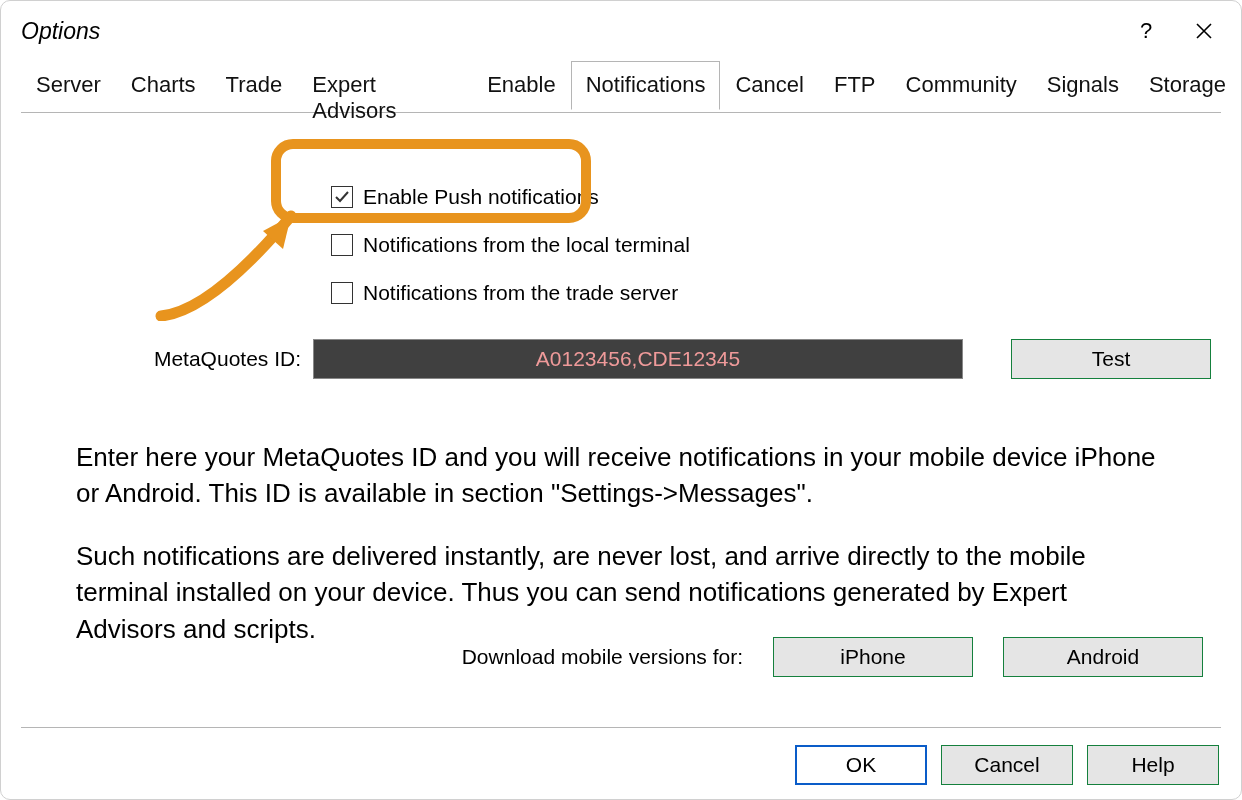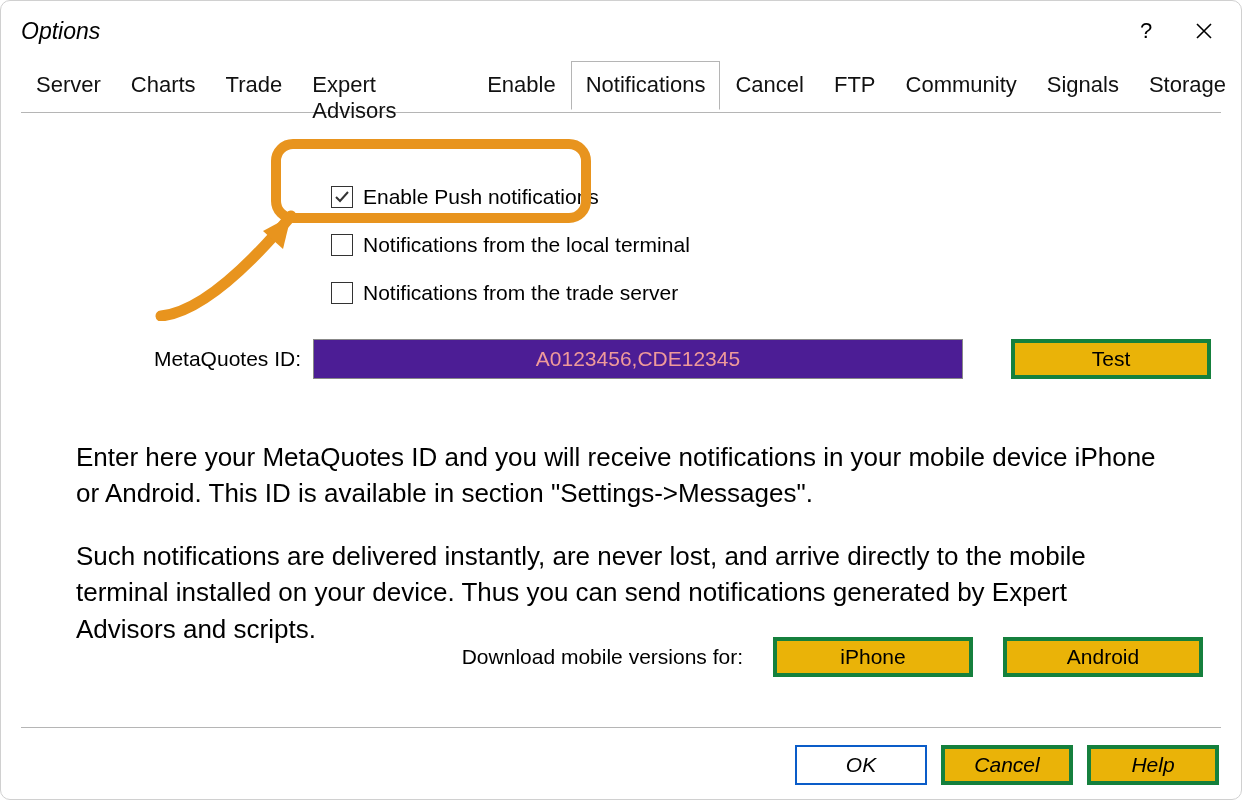--- a/index.html
+++ b/index.html
@@ -108,27 +108,27 @@
   .input-id {
     flex: 0 0 650px;
     height: 40px;
     border: 1px solid #888;
     text-align: center;
     font-size: 21px;
     color: #ef9a9a;
     display: flex;
     align-items: center;
     justify-content: center;
-    background: #4c1d95;
+    background: #404040;
   }
   .btn {
     height: 40px;
     min-width: 140px;
-    background: #eab308;
-    border: 4px solid #15803d;
+    background: #e5e5e5;
+    border: 1px solid #15803d;
     display: inline-flex;
     align-items: center;
     justify-content: center;
     font-size: 21px;
     cursor: default;
   }
   .btn-wide { min-width: 200px; }
   .desc {
     margin-top: 60px;
     margin-left: 45px;
@@ -149,21 +149,20 @@
     position: absolute;
     left: 20px; right: 20px; top: 726px;
     border-top: 1px solid #b5b5b5;
   }
   .footer {
     position: absolute;
     right: 22px;
     bottom: 14px;
     display: flex;
     gap: 14px;
-    font-style: italic;
   }
   .footer .btn { min-width: 132px; height: 40px; }
   .footer .btn.primary {
     background: #fff;
     border: 2px solid #0a5cc8;
   }
   
   .highlight-box {
     position: absolute;
     left: 270px; top: 138px;

